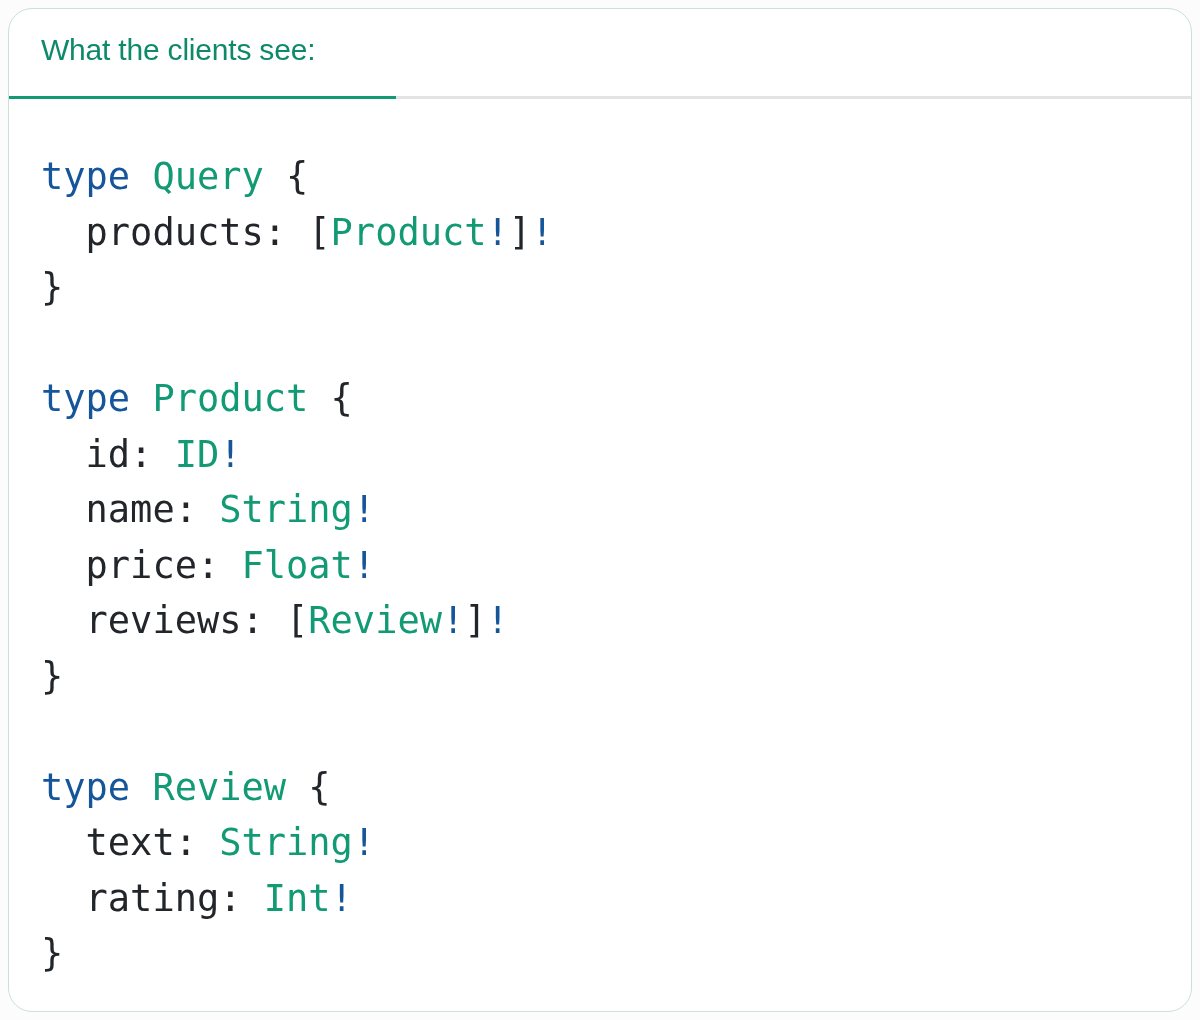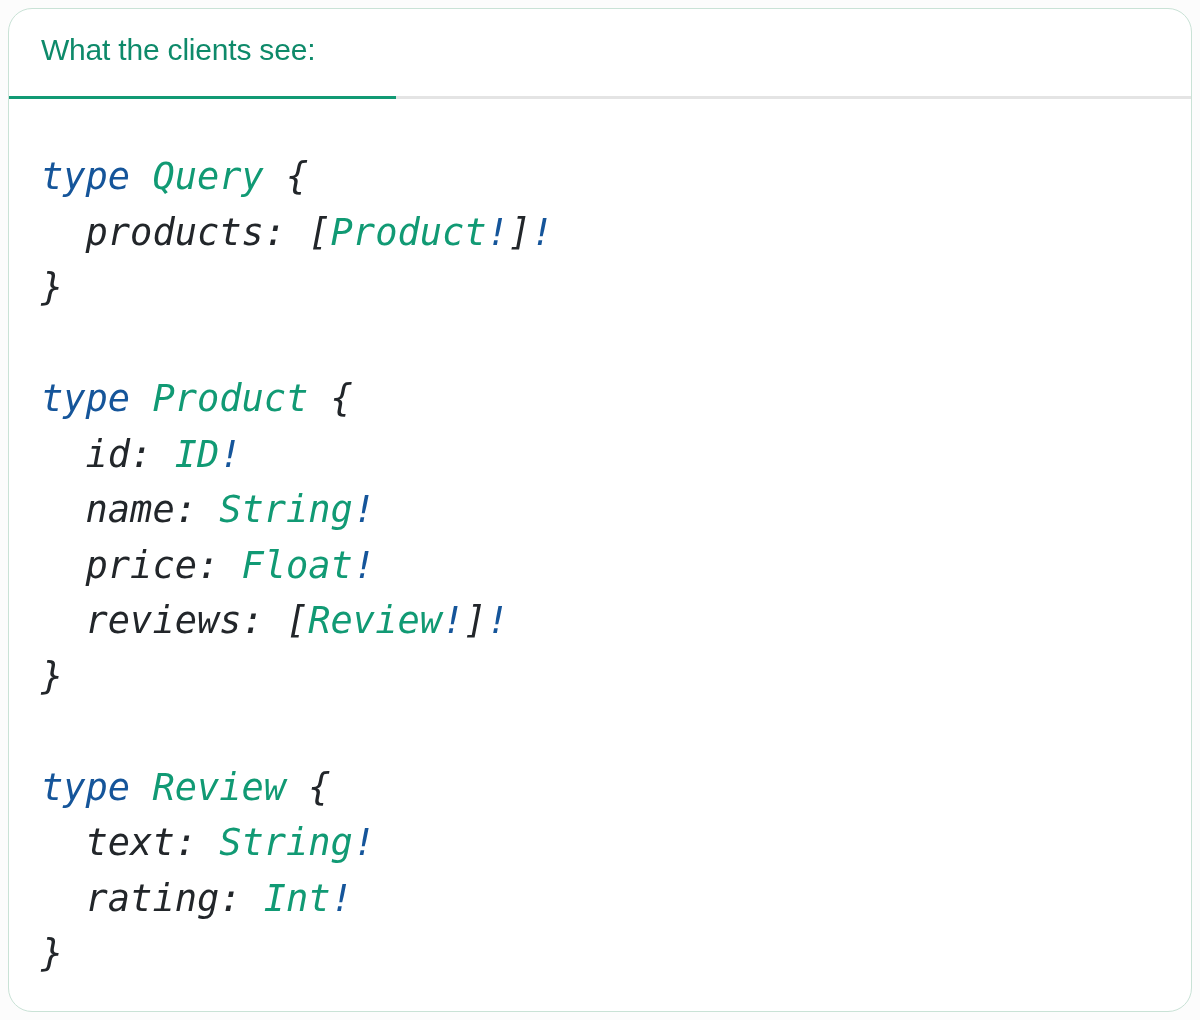--- a/index.html
+++ b/index.html
@@ -56,21 +56,20 @@
 
   .code{
     position:absolute;
     top:90px; left:0; right:0; bottom:0;
     padding:50px 32px 0 32px;
     font-family:"DejaVu Sans Mono", monospace;
     font-size:37px;
     line-height:55.5px;
     color:var(--code-ink);
     white-space:pre;
-    font-style:italic;
   }
   .code-line{
     height:55.5px;
     display:block;
   }
   .tok-keyword{color:var(--keyword-blue);}
   .tok-typename{color:var(--type-green);}
   .tok-nonnull{color:var(--keyword-blue);}
   .tok-plain{color:var(--code-ink);}
 </style>

